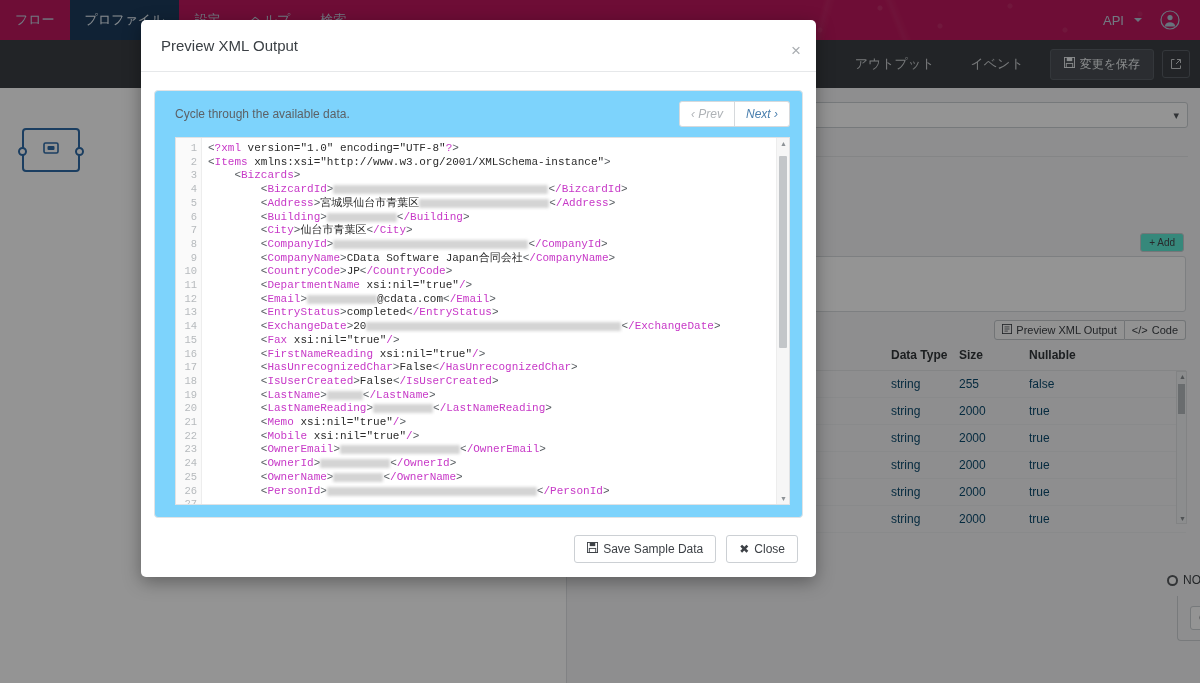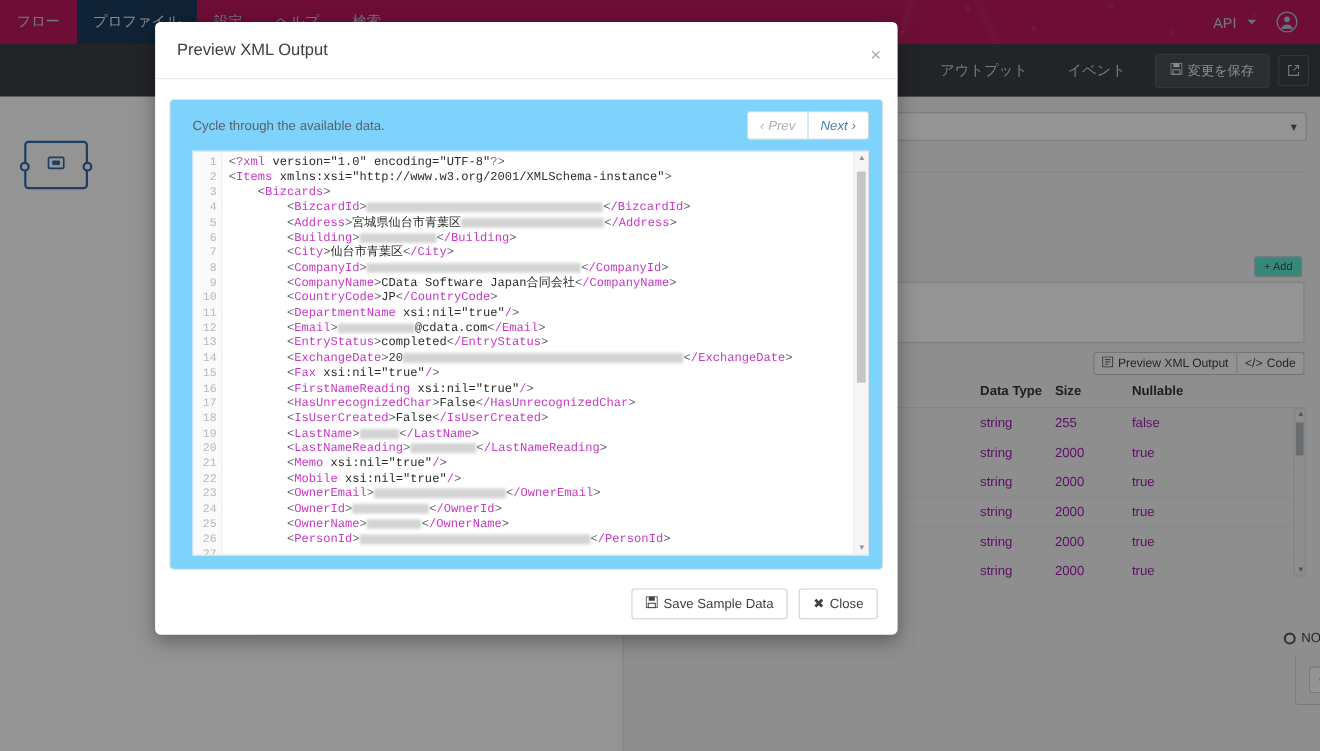--- a/index.html
+++ b/index.html
@@ -116,21 +116,21 @@
   .tbtn.first { border-radius: 3px 0 0 3px; }
   .tbtn.last { border-radius: 0 3px 3px 0; border-left: none; }
 
   .col-table { position:absolute; left:14px; right:14px; top: 256px; }
   .col-head {
     display:flex; font-size:12px; font-weight:bold; color:#32363a;
     padding: 4px 0 8px 0;
   }
   .col-rows { position:relative; border-top:1px solid #e3e5e7; }
   .col-row {
-    display:flex; font-size:12px; color:#a21caf;
+    display:flex; font-size:12px; color:#0c4a6e;
     height:27px; align-items:center; border-bottom:1px solid #eceef0;
   }
   .c-name { width: 310px; }
   .c-type { width: 68px; }
   .c-size { width: 70px; }
   .c-null { width: 70px; }
   .tbl-scroll {
     position:absolute; right:-1px; top:0; width:11px; height:153px;
     background:#f2f3f4; border:1px solid #e0e2e4;
   }

